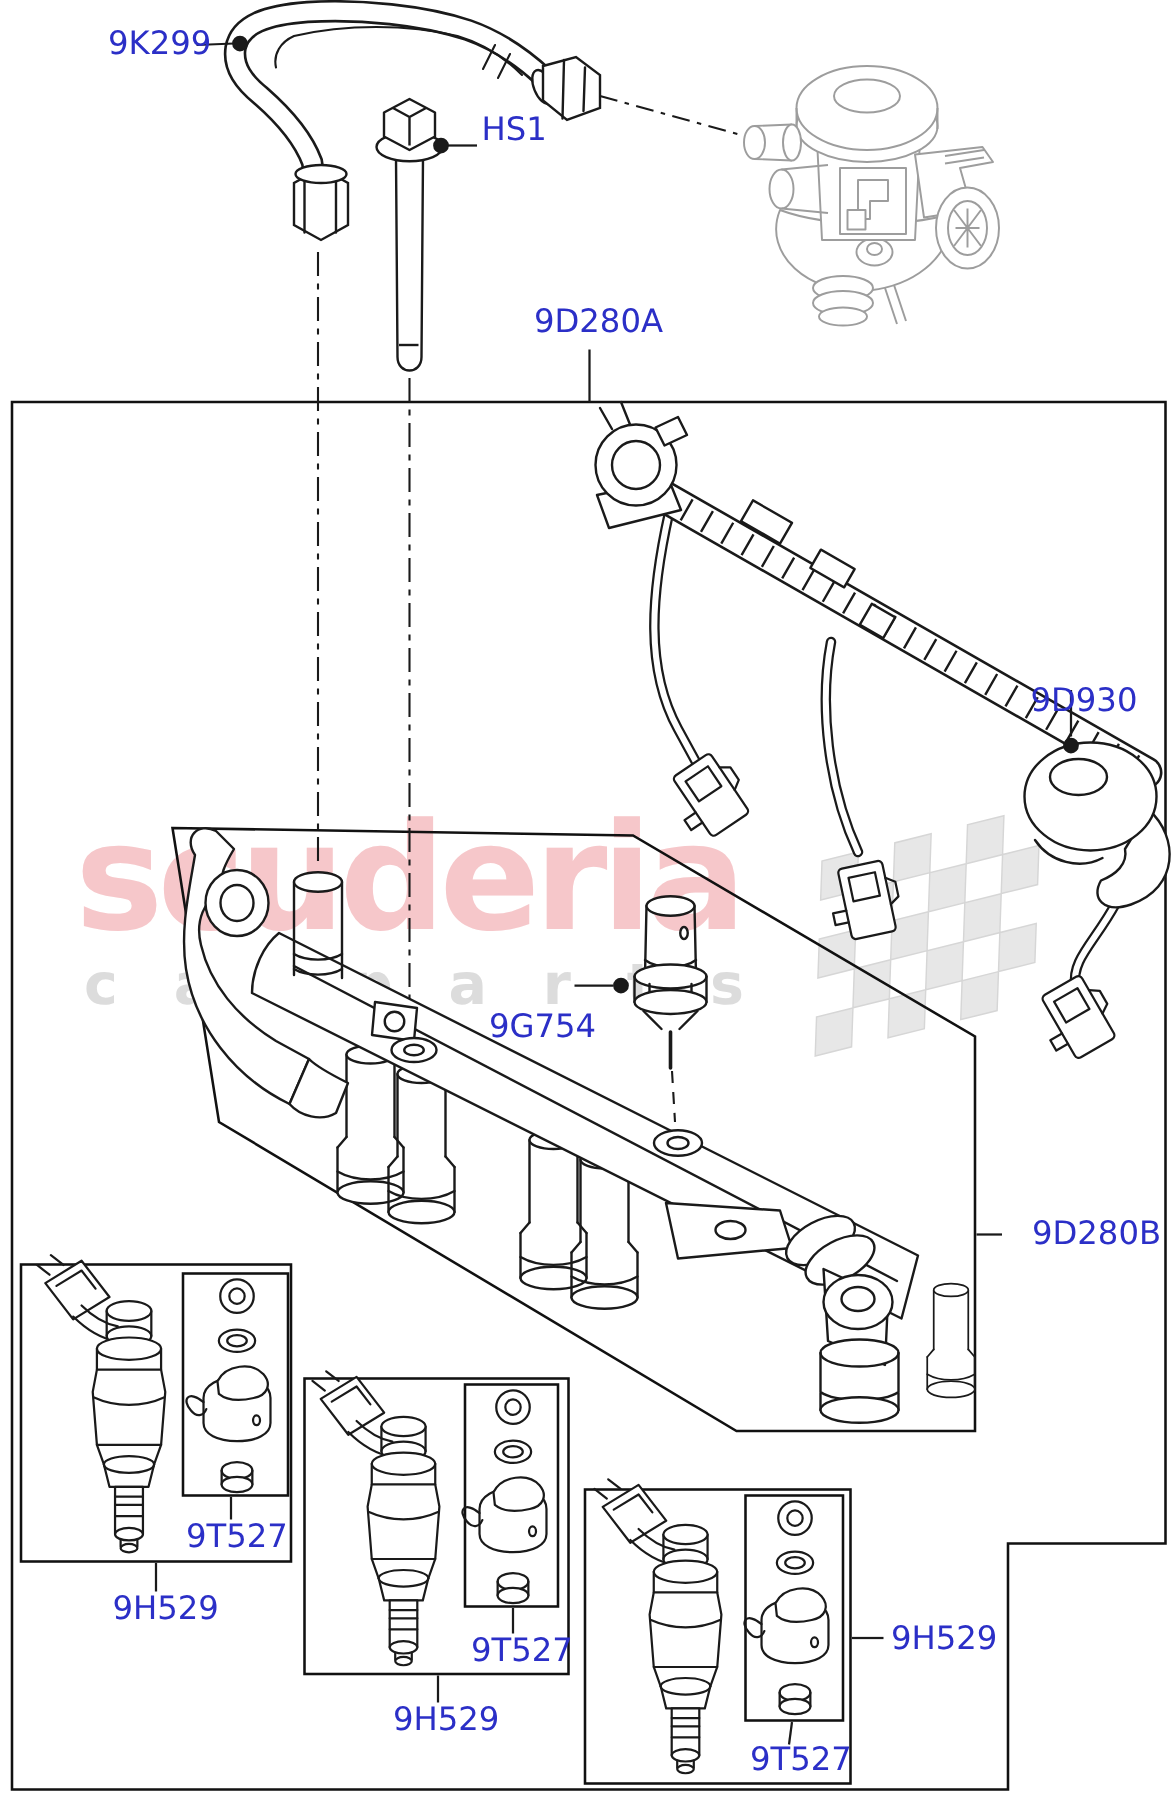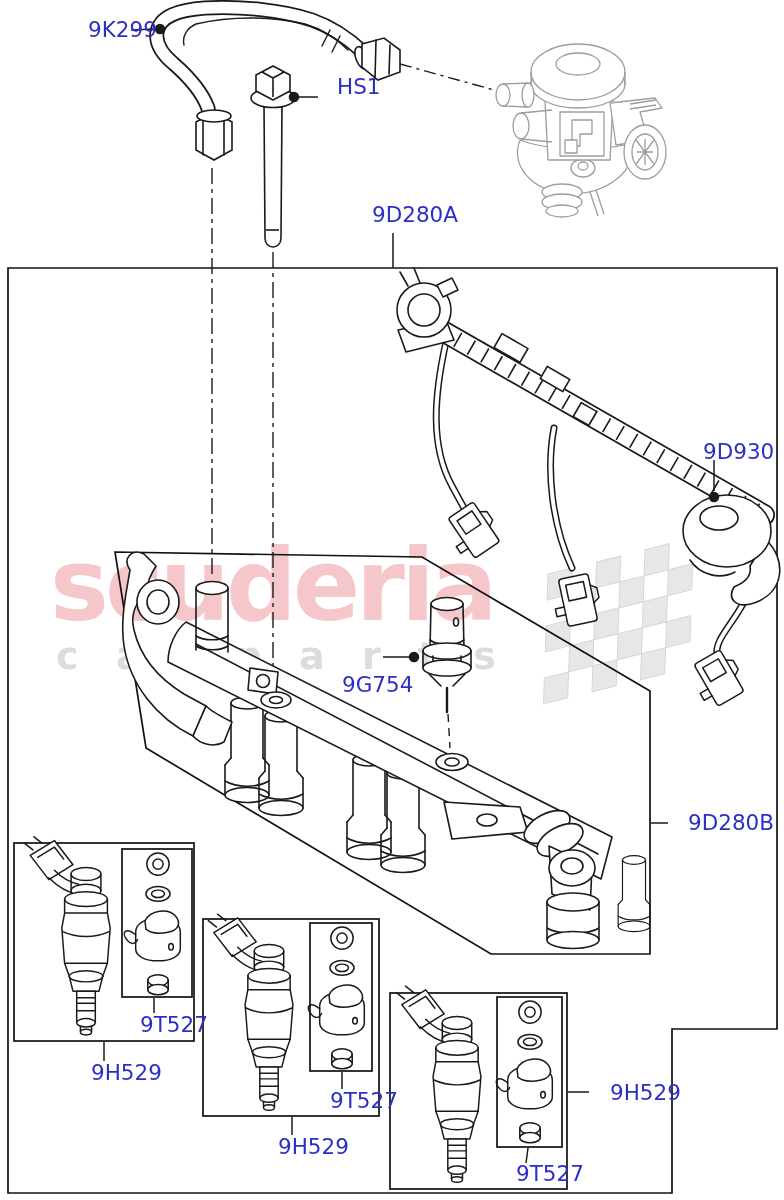--- a/index.html
+++ b/index.html
@@ -6,21 +6,21 @@
   .stage{position:relative;width:784px;height:1200px;background:#fff;overflow:hidden;
          font-family:"DejaVu Sans","Liberation Sans",sans-serif;}
   
   .wm-brand{position:absolute;left:50px;top:528px;font-size:99px;font-weight:bold;
             letter-spacing:-4px;color:var(--wm-pink,#f6c7ca);z-index:0;white-space:nowrap;}
   .wm-tagline{position:absolute;left:56px;top:634px;font-size:38px;font-weight:bold;
               letter-spacing:12px;color:var(--wm-gray,#dcdcdc);z-index:0;white-space:nowrap;}
   svg.art{position:absolute;left:0;top:0;z-index:1;}
   
   .plabel{position:absolute;z-index:2;color:var(--label-blue,#2b2fc7);font-size:21.5px;
-          line-height:1;white-space:nowrap;cursor:pointer;margin-left:16px;}
+          line-height:1;white-space:nowrap;cursor:pointer;}
 </style>
 </head>
 <body>
 
 <div class="stage">
 
   <div class="wm-brand">scuderia</div>
   <div class="wm-tagline">c a r p a r t s</div>
 
   <svg class="art" width="784" height="1200" viewBox="0 0 784 1200">
@@ -268,23 +268,23 @@
       <path d="M342,1072 V1089" fill="none"></path>
       <path d="M292,1117 V1135" fill="none"></path>
       <path d="M528,1148 L526,1163" fill="none"></path>
       <path d="M568,1092 L589,1092" fill="none"></path>
     </g>
   </svg>
 
   <div class="plabel" style="left:72px;top:19px">9K299</div>
   <div class="plabel" style="left:321px;top:76px">HS1</div>
   <div class="plabel" style="left:356px;top:204px">9D280A</div>
-  <div class="plabel" style="left:687px;top:441px">9D930</div>
+  <div class="plabel" style="left:687px;top:457px">9D930</div>
   <div class="plabel" style="left:326px;top:674px">9G754</div>
-  <div class="plabel" style="left:672px;top:812px">9D280B</div>
+  <div class="plabel" style="left:688px;top:812px">9D280B</div>
   <div class="plabel" style="left:124px;top:1014px">9T527</div>
   <div class="plabel" style="left:75px;top:1062px">9H529</div>
   <div class="plabel" style="left:314px;top:1090px">9T527</div>
   <div class="plabel" style="left:262px;top:1136px">9H529</div>
   <div class="plabel" style="left:500px;top:1163px">9T527</div>
   <div class="plabel" style="left:594px;top:1082px">9H529</div>
 
 </div>
 
 </body></html>

